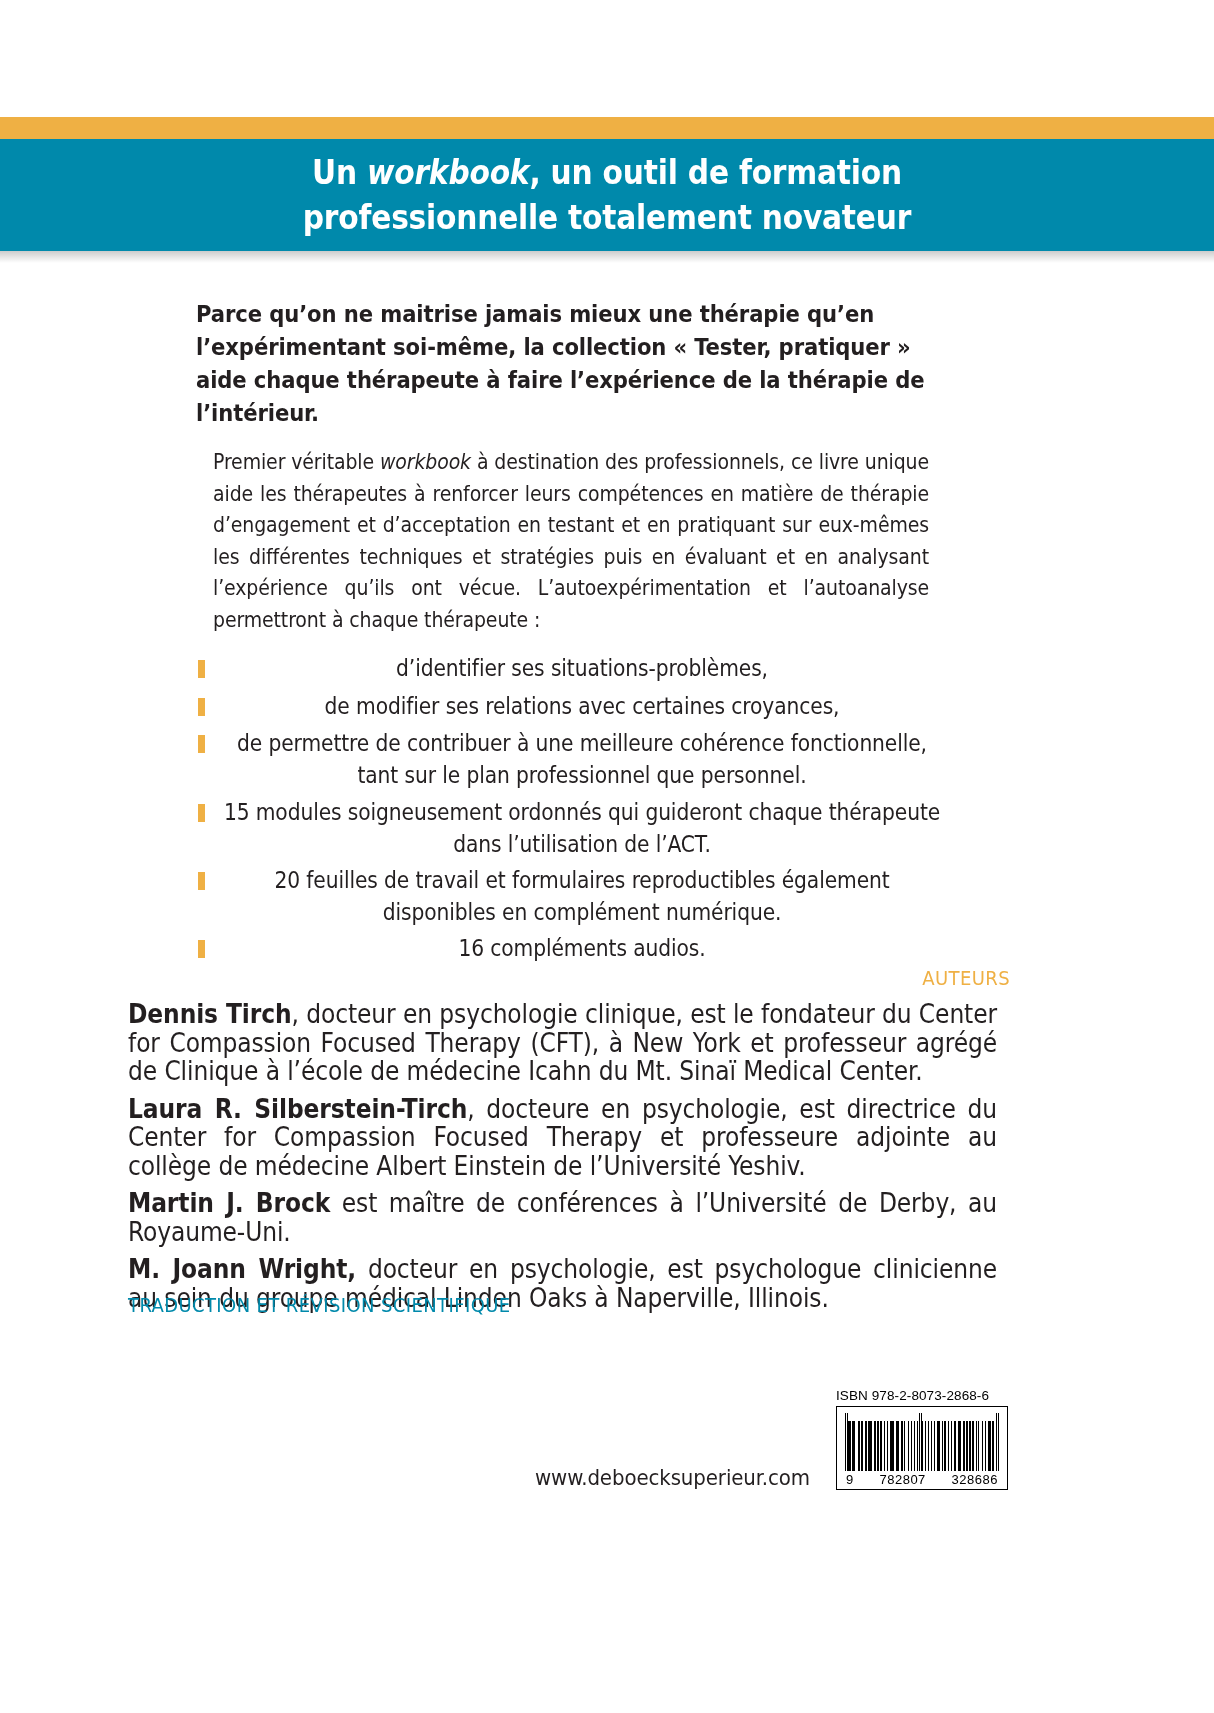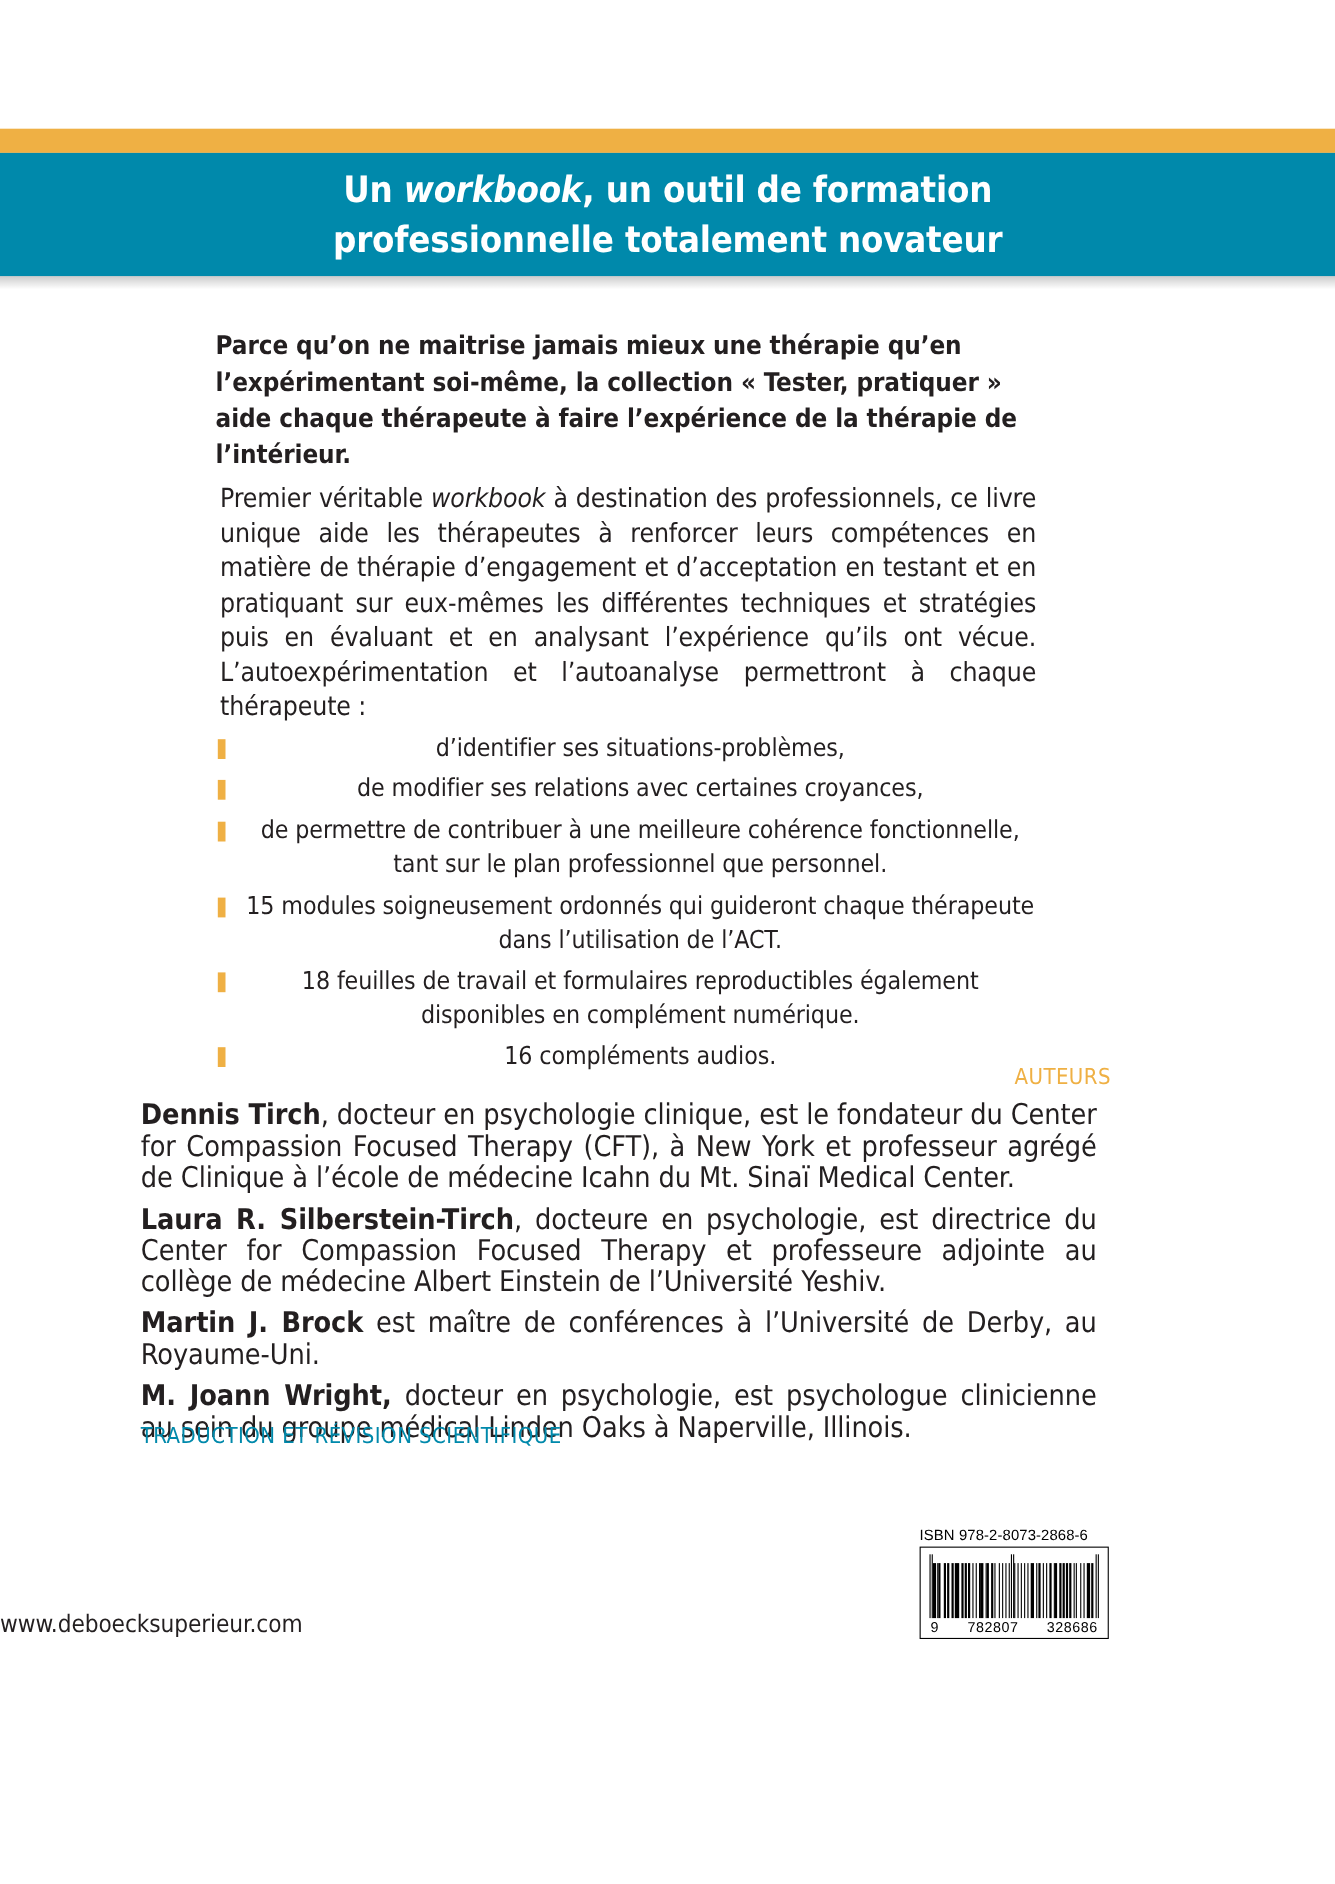--- a/index.html
+++ b/index.html
@@ -73,24 +73,24 @@
   .lead {
     font-family: "DejaVu Sans Condensed", "Liberation Sans Narrow", "Liberation Sans", sans-serif;
     font-weight: bold;
     font-size: 23.5px;
     line-height: 33px;
     letter-spacing: -0.1px;
     margin: 0 0 8px 0;
   }
   .body-para {
     font-family: "DejaVu Sans Condensed", "Liberation Sans Narrow", "Liberation Sans", sans-serif;
-    font-size: 24px;
+    font-size: 21px;
     line-height: 31.5px;
     letter-spacing: -0.1px;
-    margin: 4px;
+    margin: 17px;
     text-align: justify;
   }
   .body-para.second {
     margin-top: 10px;
   }
   .body-para em { font-style: italic; }
 
   .bullet-list {
     list-style: none;
     margin: 6px 0 0 0;
@@ -151,21 +151,21 @@
     width: 882px;
     color: #231f20;
   }
 
   
   .url {
     position: absolute;
     left: 0;
     top: 1465px;
     width: 810px;
-    text-align: left;
+    text-align: right;
     font-family: "DejaVu Sans Condensed", "Liberation Sans Narrow", "Liberation Sans", sans-serif;
     font-size: 22px;
     color: #231f20;
     letter-spacing: -0.1px;
   }
   .isbn-block {
     position: absolute;
     left: 836px;
     top: 1388px;
     width: 172px;
@@ -229,21 +229,21 @@
 
     <ul class="bullet-list">
       <li>d’identifier ses situations-problèmes,</li>
       <li>de modifier ses relations avec certaines croyances,</li>
       <li>de permettre de contribuer à une meilleure cohérence fonctionnelle, tant sur le plan professionnel que personnel.</li>
     </ul>
 
 
     <ul class="bullet-list tight">
       <li>15 modules soigneusement ordonnés qui guideront chaque thérapeute dans l’utilisation de l’ACT.</li>
-      <li>18 feuilles de travail et formulaires reproductibles également disponibles en complément numérique.</li>
+      <li>20 feuilles de travail et formulaires reproductibles également disponibles en complément numérique.</li>
       <li>16 compléments audios.</li>
     </ul>
   </div>
 
   <div class="authors">
     <div class="section-head gold">AUTEURS</div>
 
     <p class="bio">
       <strong>Dennis Tirch</strong><span>, docteur en psychologie clinique, est le fondateur du Center for Compassion Focused Therapy (CFT), à New York et professeur agrégé de Clinique à l’école de médecine Icahn du Mt. Sinaï Medical Center.</span>
     </p>

